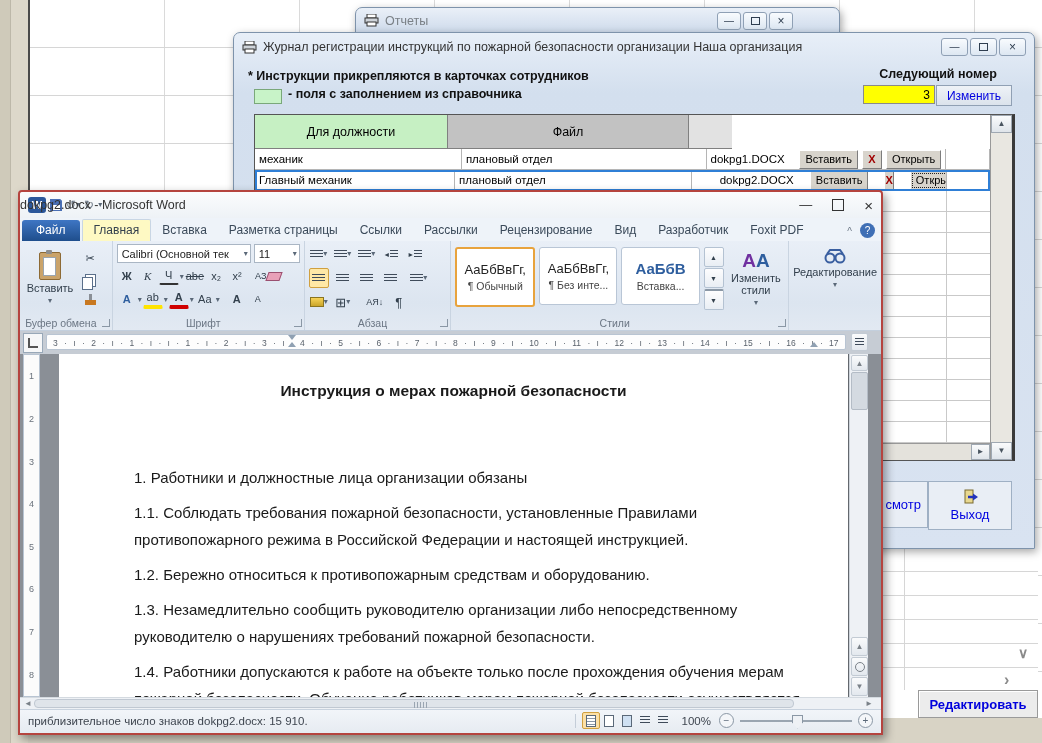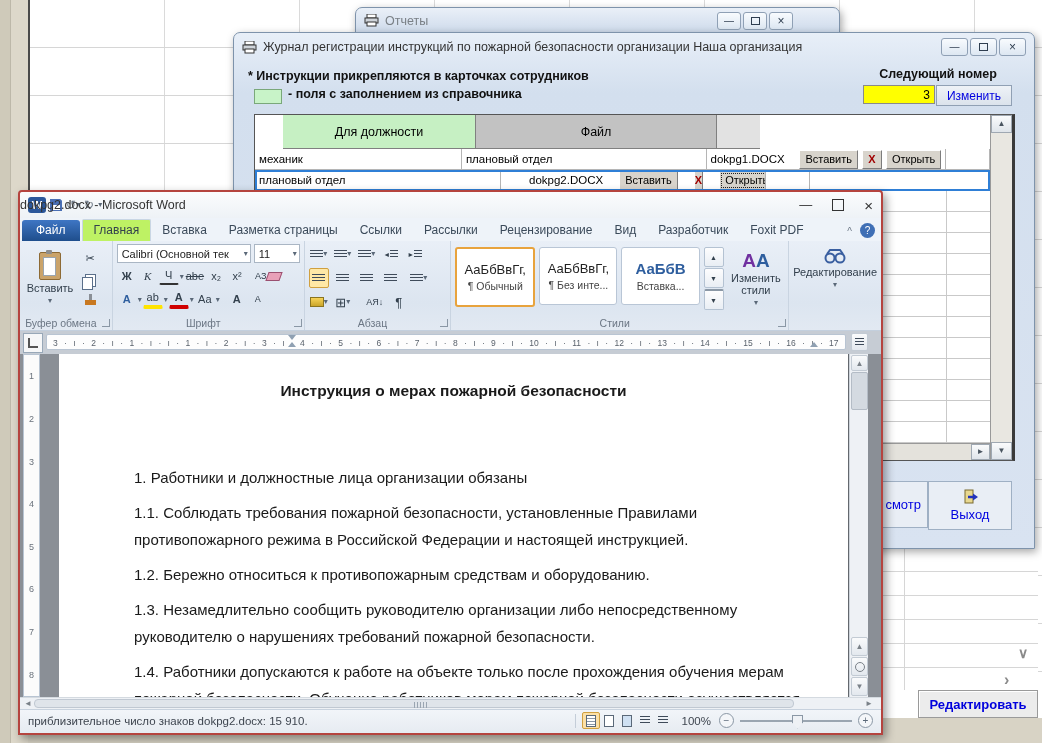--- a/index.html
+++ b/index.html
@@ -73,21 +73,21 @@
   .wlogo{width:18px;height:16px;background:#2b579a;color:#fff;font-weight:bold;font-size:11px;border-radius:3px;
       display:flex;align-items:center;justify-content:center;}
   .qat-btn{font-size:11px;color:#6b7684;display:flex;align-items:center;line-height:1;}
   .floppy{width:12px;height:12px;background:#4a6fb5;clip-path:polygon(0 0,85% 0,100% 15%,100% 100%,0 100%);position:relative;display:inline-block;}
   .floppy:after{content:"";position:absolute;left:2px;bottom:1px;width:8px;height:5px;background:#fff;}
   .w-ctitle{position:absolute;left:0;right:0;text-align:left;font-size:12.5px;color:#333;top:6px;pointer-events:none;}
   .w-caps{margin-left:auto;display:flex;gap:20px;font-size:13px;color:#333;z-index:2;}
   .w-tabs{left:0;top:26px;width:100%;height:23px;background:#eef3f9;display:flex;align-items:flex-end;padding:0 2px;box-sizing:border-box;}
   .wtab{font-size:12px;color:#3b4a5a;padding:3px 11px 4px;white-space:nowrap;}
   .wtab.file{background:linear-gradient(#3e76c4,#1f4e8c);color:#fff;border-radius:3px 3px 0 0;margin-right:2px;padding:3px 14px 4px;}
-  .wtab.active{background:#bef264;border:1px solid #c9d6e4;border-bottom:none;border-radius:2px 2px 0 0;color:#33404d;}
+  .wtab.active{background:#fef9c3;border:1px solid #c9d6e4;border-bottom:none;border-radius:2px 2px 0 0;color:#33404d;}
   .w-ribbon{left:0;top:49px;width:100%;height:90px;background:linear-gradient(#e9eff7,#dce5f0 70%,#e2e9f2);
       border-bottom:1px solid #c3cfdd;display:flex;box-sizing:border-box;}
   .rgroup{position:relative;border-right:1px solid #c9d4e1;height:100%;box-sizing:border-box;padding:3px 4px 14px;}
   .rlabel{position:absolute;bottom:1px;left:0;right:10px;text-align:center;font-size:10.5px;color:#6b7684;white-space:nowrap;}
   .launcher{position:absolute;right:2px;bottom:3px;width:7px;height:7px;border-right:1px solid #8a97a5;border-bottom:1px solid #8a97a5;}
   .rbtn{background:transparent;border:1px solid transparent;border-radius:2px;display:inline-flex;align-items:center;justify-content:center;
       font-size:11px;color:#33404d;height:18px;min-width:18px;line-height:1;}
   .rbtn.framed{border-color:#b4c2d2;background:linear-gradient(#fdfdfe,#e9eef4);}
   .rbtn.active{background:#ffe8a6;border-color:#d0a040;}
   .combo{background:#fff;border:1px solid #aab6c4;height:17px;font-size:11px;color:#222;display:flex;align-items:center;
@@ -206,36 +206,37 @@
     <div class="abs jnote" style="left:54px;top:54px;">- поля с заполнением из справочника</div>
 
     <div class="abs jnote" style="left:628px;top:34px;width:152px;text-align:center;">Следующий номер</div>
     <input class="abs yellow-input" style="left: 629px; top: 52px;" value="3">
     <div class="abs flat-btn" style="left:702px;top:52px;width:74px;height:19px;">Изменить</div>
 
     <div class="abs jtable">
       <div style="display:flex;">
         <div style="width:735px;">
           <div class="jhead">
-            <div class="hc green" style="width:192px;margin-left:28px;">Для должности</div>
+            <div class="hc green" style="width:192px;">Для должности</div>
             <div class="hc gray" style="width:240px;">Файл</div>
             <div class="hc lite" style="width:43px;"></div>
           </div>
           <div class="jrow">
             <div class="c" style="width:199px;">механик</div>
             <div class="c" style="width:237px;">плановый отдел</div>
             <div class="c" style="width:232px;gap:4px;">
               <span>dokpg1.DOCX</span>
               <span class="tbl-btn" style="margin-left:auto;">Вставить</span>
               <span class="tbl-btn x">X</span>
               <span class="tbl-btn">Открыть</span>
             </div>
             <div class="c" style="width:35px;"></div>
           </div>
           <div class="jrow sel">
+            <div class="c" style="width:199px;">Главный механик</div>
             <div class="c" style="width:237px;">плановый отдел</div>
             <div class="c" style="width:232px;gap:16px;padding-left:28px;">
               <span>dokpg2.DOCX</span>
               <span class="tbl-btn" style="margin-left:auto;">Вставить</span>
               <span class="tbl-btn x">X</span>
               <span class="tbl-btn focus">Открыть</span>
             </div>
             <div class="c" style="width:35px;"></div>
           </div>
           <div class="jempty" style="width:735px;height:252px;"></div>

